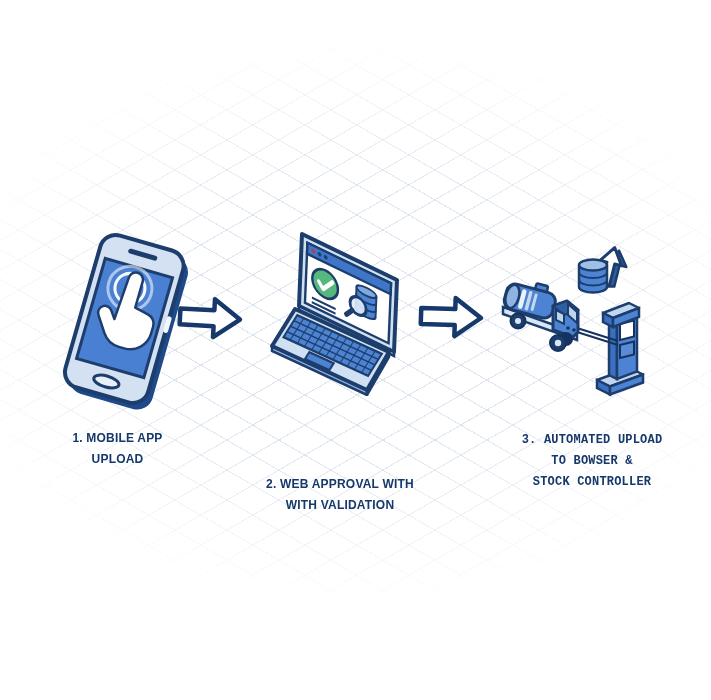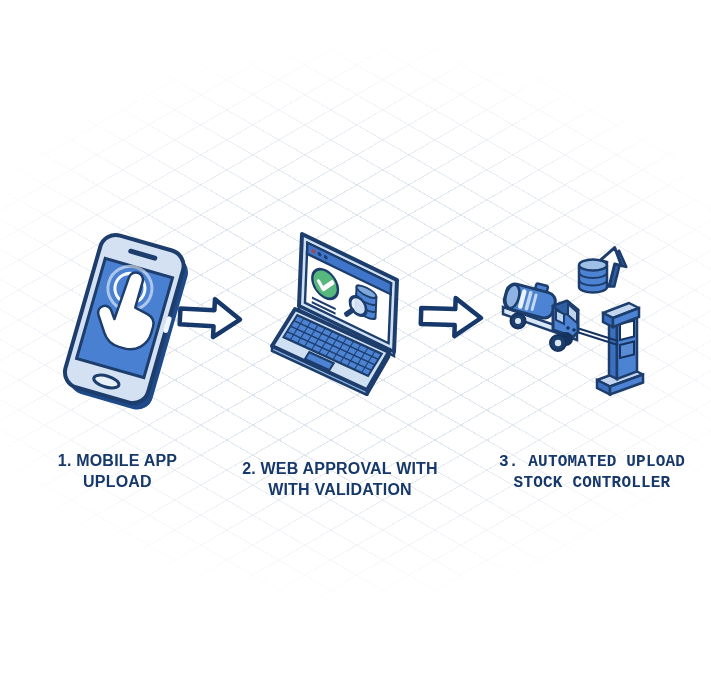--- a/index.html
+++ b/index.html
@@ -13,21 +13,21 @@
       repeating-linear-gradient(30deg, rgba(198,210,226,.55) 0 1px, transparent 1px 26px),
       repeating-linear-gradient(150deg, rgba(198,210,226,.55) 0 1px, transparent 1px 26px);
   }
   .grid-fade{
     position:absolute;inset:0;
     background:radial-gradient(ellipse 72% 50% at 50% 46%, rgba(255,255,255,0) 38%, #ffffff 82%);
   }
   .abs{position:absolute;}
   .step-label{
     position:absolute;text-align:center;color:#16386b;font-weight:bold;
-    font-size:16px;line-height:21px;letter-spacing:.2px;margin-top:22px;
+    font-size:12px;line-height:21px;letter-spacing:.2px;
   }
   .step-label span{display:block;}
 </style>
 </head>
 <body>
 
 <div class="stage">
   <div class="iso-grid"></div>
   <div class="grid-fade"></div>
 
@@ -151,21 +151,22 @@
         <circle cx="75" cy="110" r="8" fill="#1d3e6d" stroke="#16325f" stroke-width="2"></circle>
         <circle cx="75" cy="110" r="3.2" fill="#d9e6f5"></circle>
       </g>
     </g>
   </svg>
 
   <div class="step-label" style="left:25px;top:428px;width:185px;">
     <span>1. MOBILE APP</span>
     <span>UPLOAD</span>
   </div>
-  <div class="step-label" style="left:233px;top:436px;width:214px;">
+  <div class="step-label" style="left:233px;top:474px;width:214px;">
     <span>2. WEB APPROVAL WITH</span>
     <span>WITH VALIDATION</span>
   </div>
   <div class="step-label" style="left:484px;top:430px;width:216px;font-family:Liberation Mono, monospace;">
     <span>3. AUTOMATED UPLOAD</span>
+    <span>TO BOWSER &amp;</span>
     <span>STOCK CONTROLLER</span>
   </div>
 </div>
 
 </body></html>

